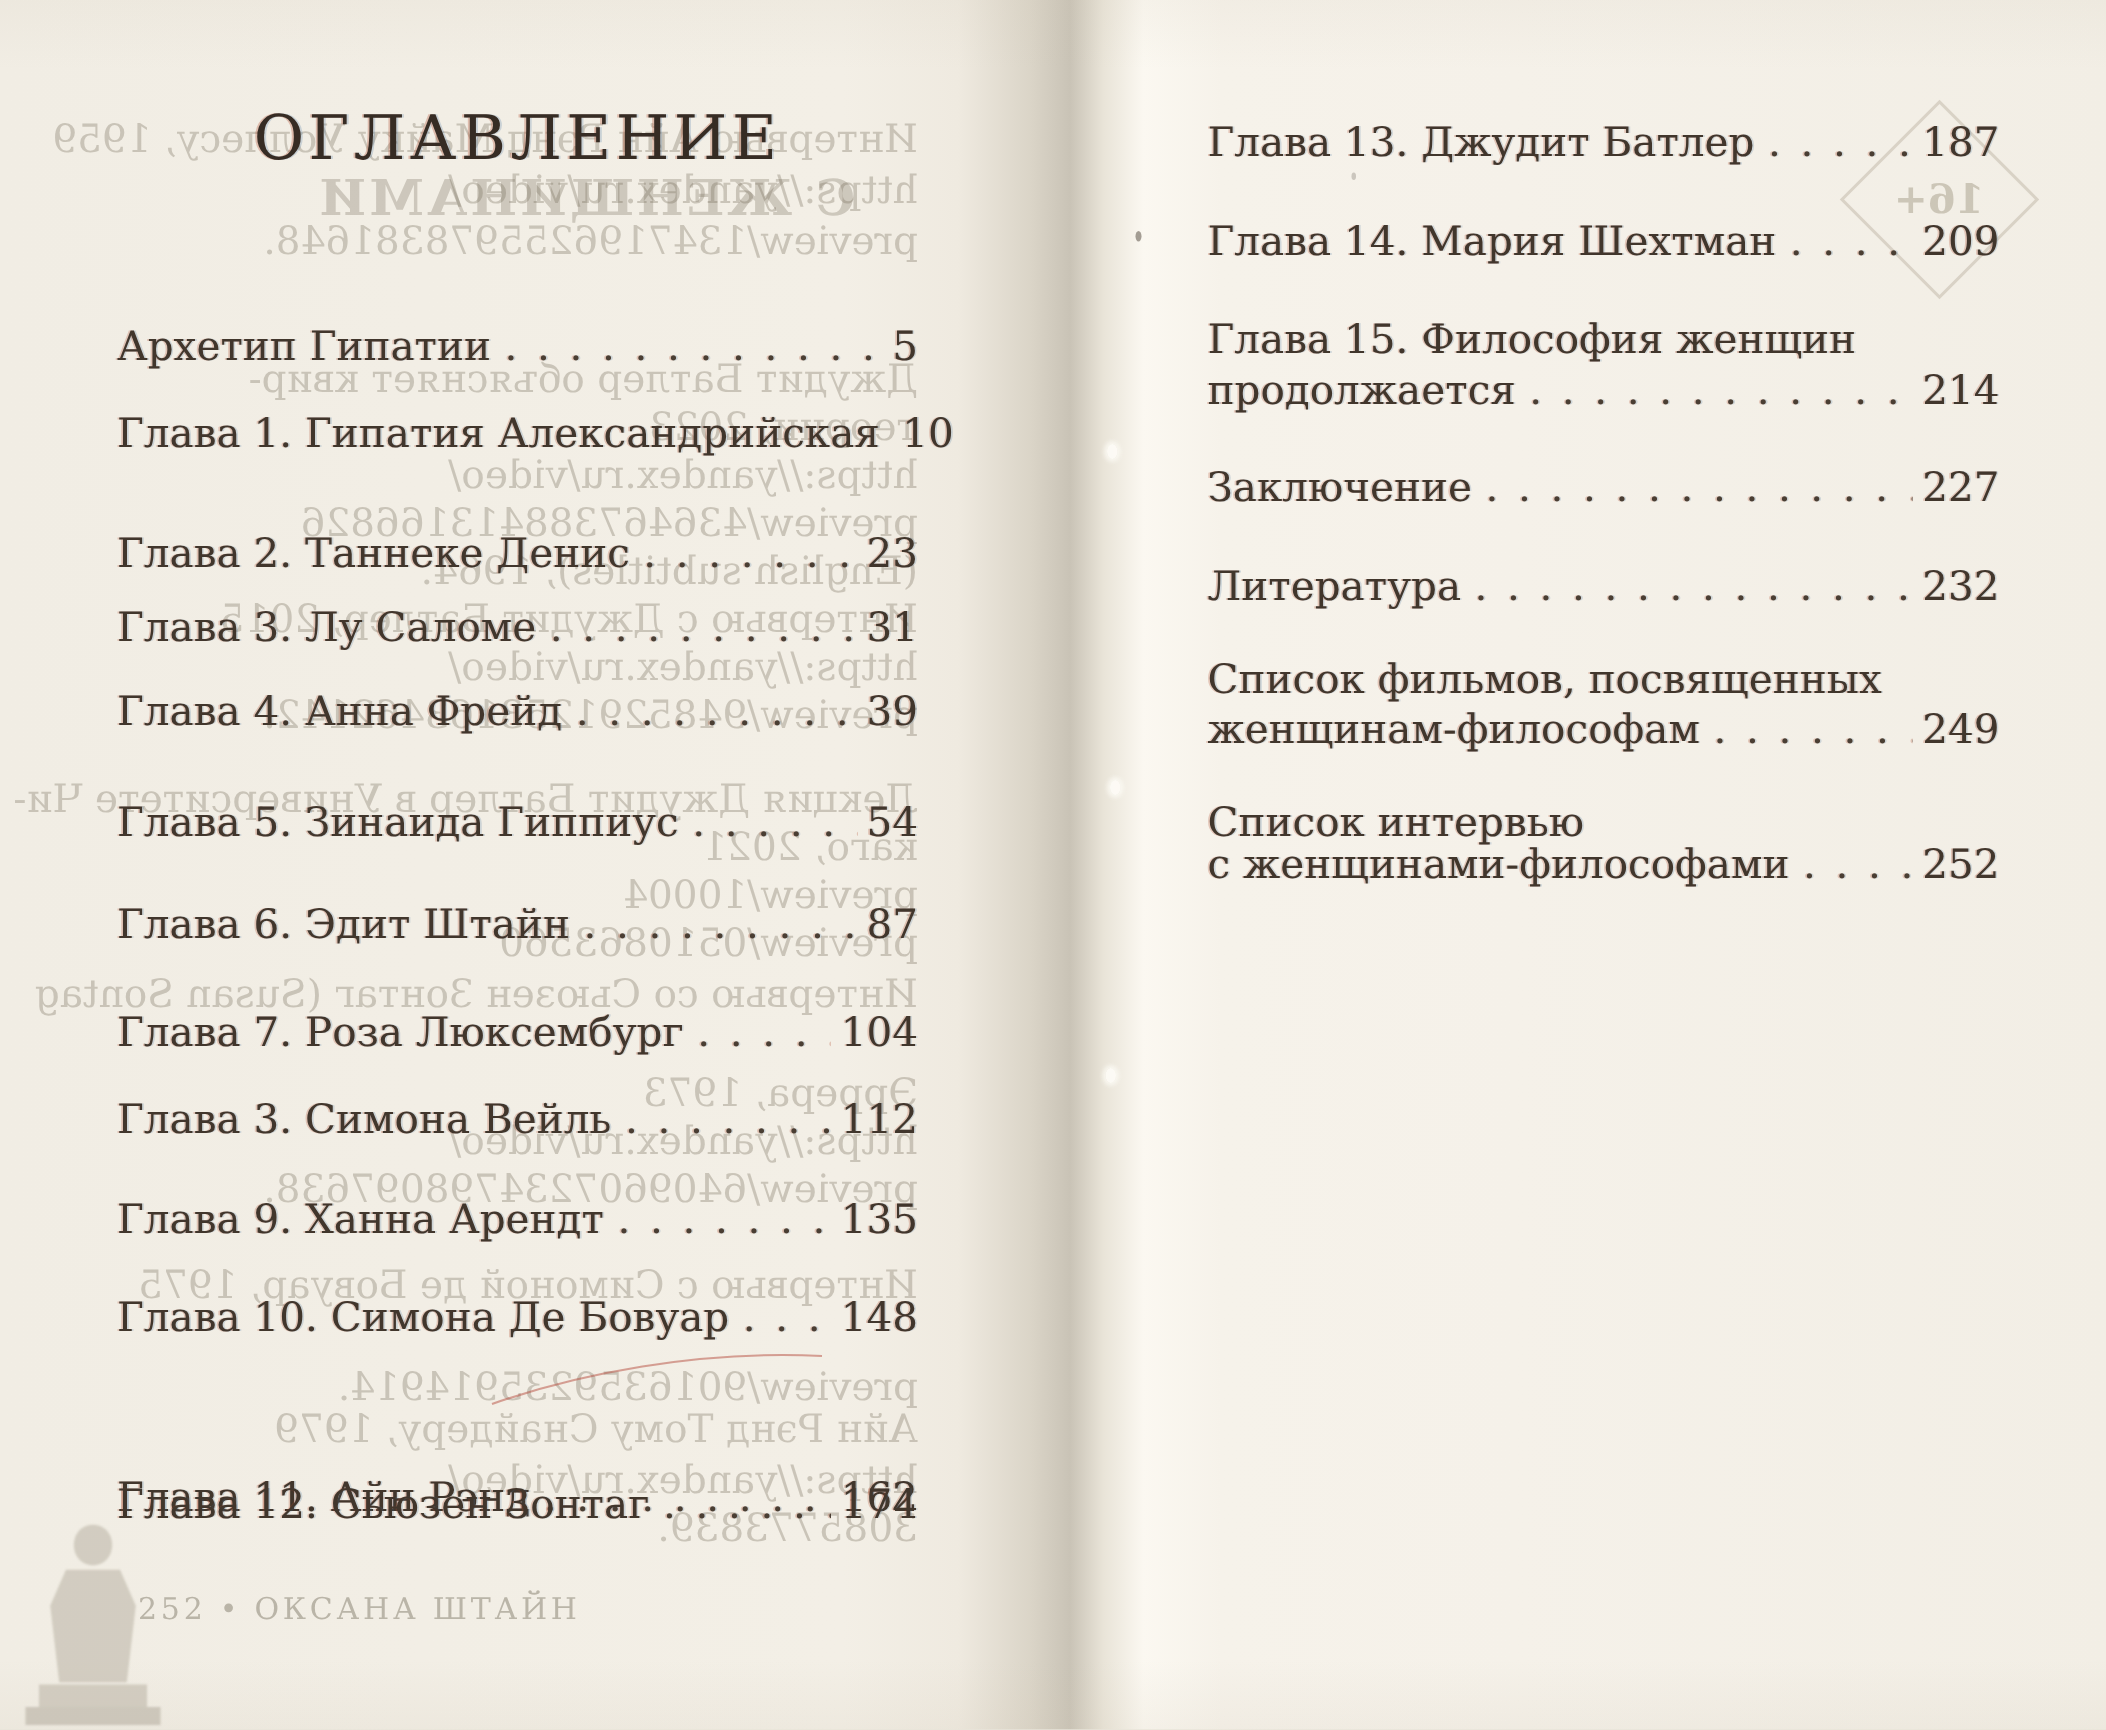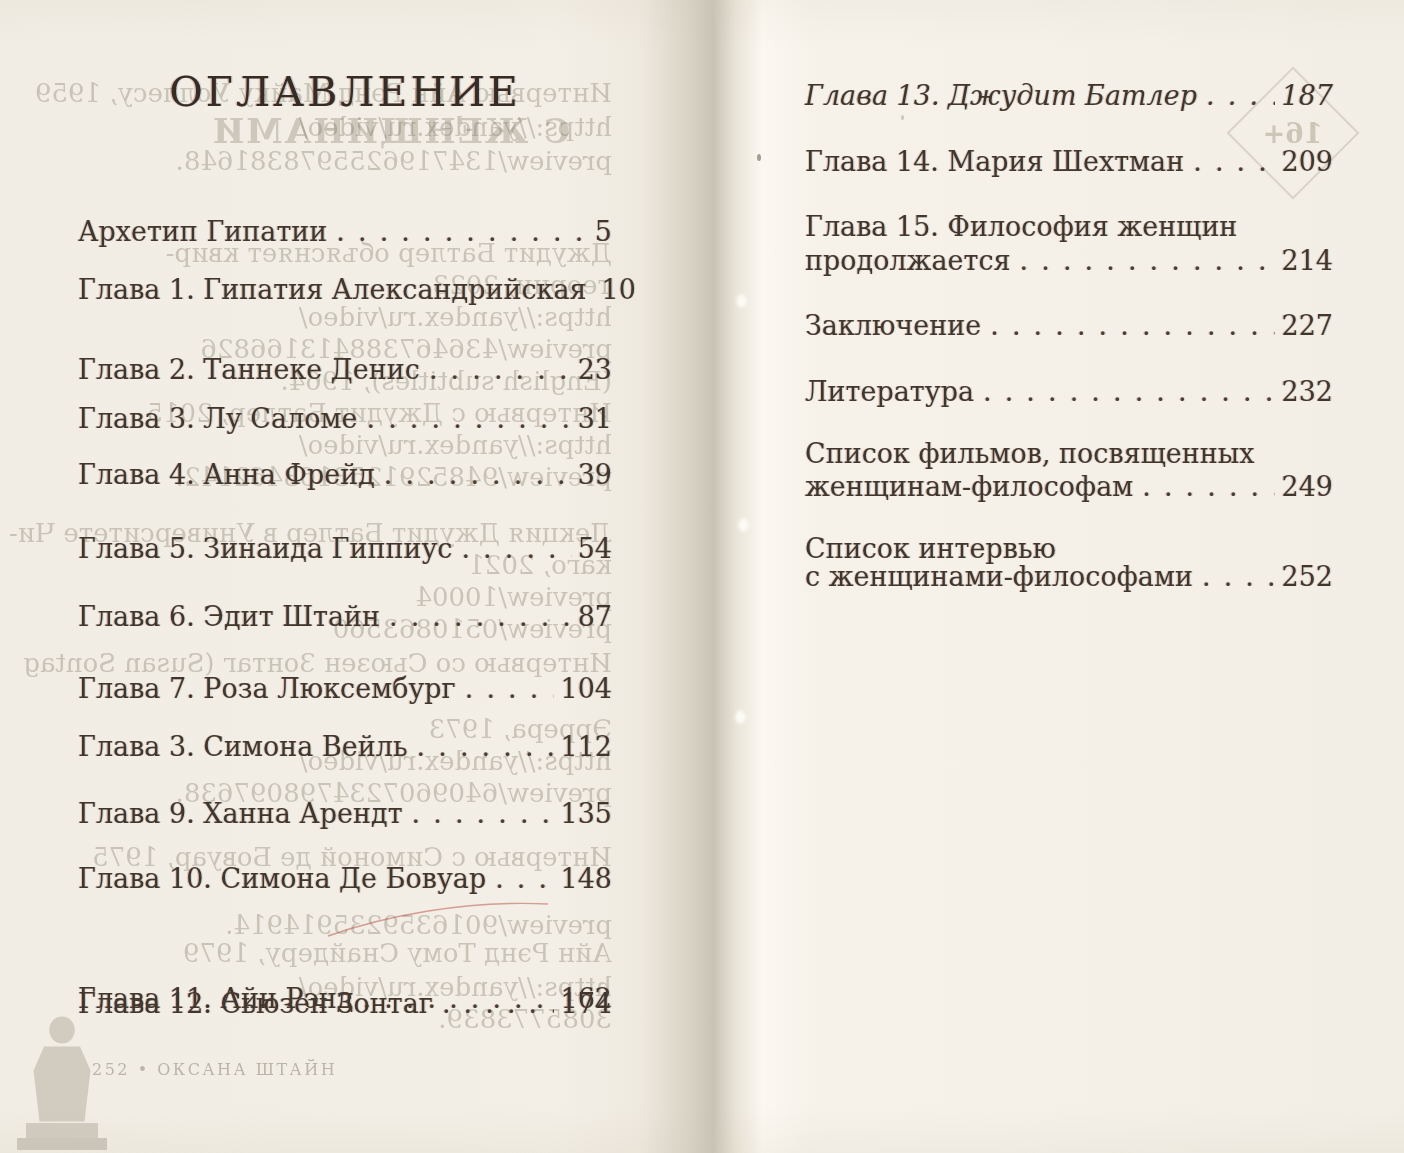--- a/index.html
+++ b/index.html
@@ -38,21 +38,21 @@
   .ghostbox{position:absolute;transform:scaleX(-1);pointer-events:none;}
   .ghostbox-l{left:78px;top:0;width:534px;height:1153px;}
   .gl{position:absolute;left:0;width:100%;color:rgba(124,115,97,.34);white-space:nowrap;}
   .ghostbox-l .gl{font-size:26px;}
   .ghost-bold-l{
     position:absolute;left:150px;top:112px;width:420px;transform:scaleX(-1);
     font-size:33px;font-weight:bold;color:rgba(118,110,92,.30);letter-spacing:2px;
     pointer-events:none;
   }
   .footer-ghost{
-    position:absolute;left:92px;top:1060px;font-size:16px;letter-spacing:2.5px;
+    position:absolute;left:92px;top:1060px;font-size:20px;letter-spacing:2.5px;
     color:rgba(118,110,94,.45);filter:blur(.4px);
   }
   .age-badge{
     position:absolute;left:1246px;top:86px;width:90px;height:90px;
     border:2px solid rgba(168,158,138,.35);transform:rotate(45deg);
     display:flex;align-items:center;justify-content:center;
   }
   .age-badge span{
     transform:rotate(-45deg) scaleX(-1);font-size:27px;font-weight:bold;
     color:rgba(150,140,118,.42);
@@ -178,21 +178,21 @@
   <div class="speck" style="left:757px;top:154px;width:4px;height:7px;"></div>
   <div class="speck" style="left:901px;top:115px;width:3px;height:5px;opacity:.5;"></div>
 
   <div class="page page-right">
     
   </div>
   <div class="age-badge">
     <span>16+</span>
   </div>
   <div class="tocwrap tocwrap-r" id="toc-right">
-      <div class="tocline" style="top: 80px; font-style: italic;">
+      <div class="tocline" style="top: 80px;">
         <span>Глава 13. Джудит Батлер</span>
         <span class="lead"></span>
         <span class="pg">187</span>
       </div>
       <div class="tocline" style="top: 146px;">
         <span>Глава 14. Мария Шехтман</span>
         <span class="lead"></span>
         <span class="pg">209</span>
       </div>
       <div class="tocline" style="top: 211px;">

